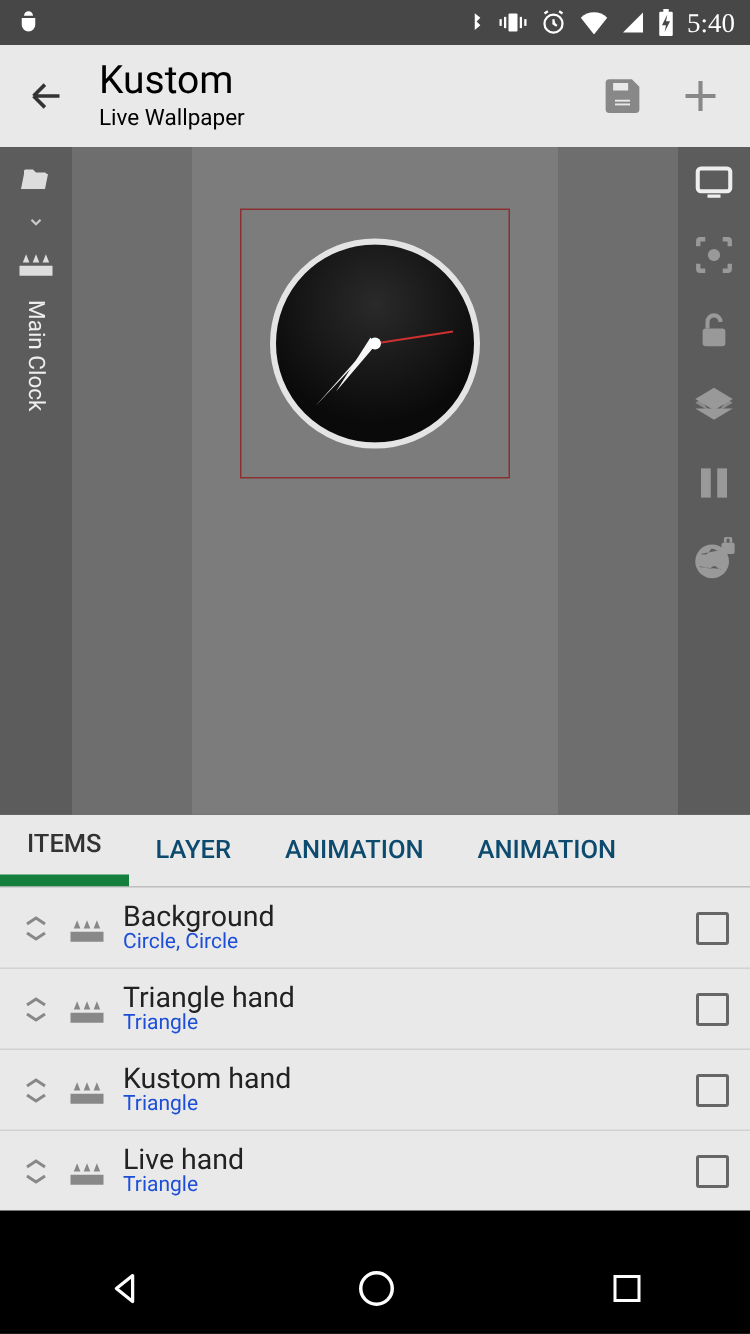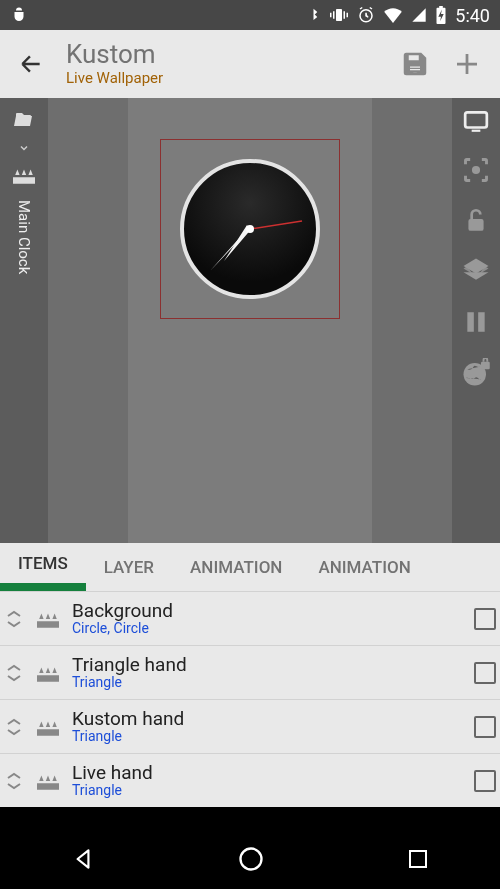--- a/index.html
+++ b/index.html
@@ -1,49 +1,49 @@
 <!DOCTYPE html>
 <html><head>
 <meta charset="utf-8">
 <style>
   * { margin: 0; padding: 0; box-sizing: border-box; }
   body { font-family: Roboto, Arial, sans-serif; width: 500px; height: 889px; background: #000; overflow: hidden; }
   
   
-  .status-bar { height: 30px; background: #474747; display: flex; justify-content: space-between; align-items: center; padding: 0 10px; color: #fff; font-size: 18px; }
+  .status-bar { height: 30px; background: #474747; display: flex; justify-content: space-between; align-items: center; padding: 0 10px; color: #fff; font-size: 18px; font-family: Liberation Serif, serif; }
   .status-left { display: flex; }
   .status-right { display: flex; align-items: center; gap: 8px; }
   .status-right svg { fill: #fff; }
   
   
   .app-bar { height: 68px; background: #e9e9e9; display: flex; align-items: center; padding: 0 18px; gap: 22px; }
   .app-title-block { flex: 1; }
-  .app-title { font-size: 26px; color: #737373; line-height: 1; }
-  .app-subtitle { font-size: 15px; color: #a16207; margin-top: 2px; }
+  .app-title { font-size: 26px; color: #000000; line-height: 1; }
+  .app-subtitle { font-size: 15px; color: #000000; margin-top: 2px; }
   .app-bar-icon { color: #777; }
   
   
   .preview { height: 445px; background: #6e6e6e; position: relative; display: flex; }
   .preview-sidebar-left { width: 48px; background: #5c5c5c; display: flex; flex-direction: column; align-items: center; padding-top: 10px; gap: 10px; color: #e8e8e8; }
   .preview-sidebar-right { width: 48px; background: #5c5c5c; display: flex; flex-direction: column; align-items: center; padding-top: 10px; gap: 22px; color: #a0a0a0; }
   .preview-main { flex: 1; position: relative; display: flex; justify-content: center; }
   .preview-phone { width: 244px; background: #7c7c7c; position: relative; }
   .preview-selection { position: absolute; left: 32px; top: 41px; width: 180px; height: 180px; border: 1px solid #8b3030; }
   .clock-face { position: absolute; left: 52px; top: 61px; width: 140px; height: 140px; border-radius: 50%; background: radial-gradient(circle at 50% 30%, #2a2a2a 0%, #0a0a0a 70%); border: 4px solid #e4e4e4; }
   .vertical-label { writing-mode: vertical-rl; font-size: 15px; margin-top: 4px; color: #eee; }
   .sidebar-icon { display: flex; justify-content: center; align-items: center; }
   
   
   .tabs { height: 48px; background: #e9e9e9; display: flex; align-items: center; overflow: hidden; }
-  .tab { flex: 0 0 auto; padding: 0 18px; height: 48px; display: flex; align-items: center; font-size: 17px; font-weight: 500; color: #737373; }
+  .tab { flex: 0 0 auto; padding: 0 18px; height: 48px; display: flex; align-items: center; font-size: 17px; font-weight: 500; color: #0c4a6e; }
   .tab.active { color: #333; border-bottom: 8px solid #15803d; }
   
   
   .list { background: #e9e9e9; }
-  .list-item { height: 54px; display: flex; align-items: center; padding: 0 4px; border-top: 1px solid #d2d2d2; gap: 10px; }
+  .list-item { height: 54px; display: flex; align-items: center; padding: 0 14px; border-top: 1px solid #d2d2d2; gap: 10px; }
   .list-handle { display: flex; flex-direction: column; align-items: center; gap: 2px; }
   .list-text { flex: 1; }
   .list-title { font-size: 19px; color: #222; line-height: 1.05; }
   .list-sub { font-size: 14px; color: #1d4ed8; }
   .list-check { width: 22px; height: 22px; border: 2.5px solid #666; border-radius: 2px; }
   
   
   .nav-bar { position: absolute; bottom: 0; left: 0; right: 0; height: 60px; background: #000; display: flex; justify-content: space-around; align-items: center; }
 </style>
 </head>

